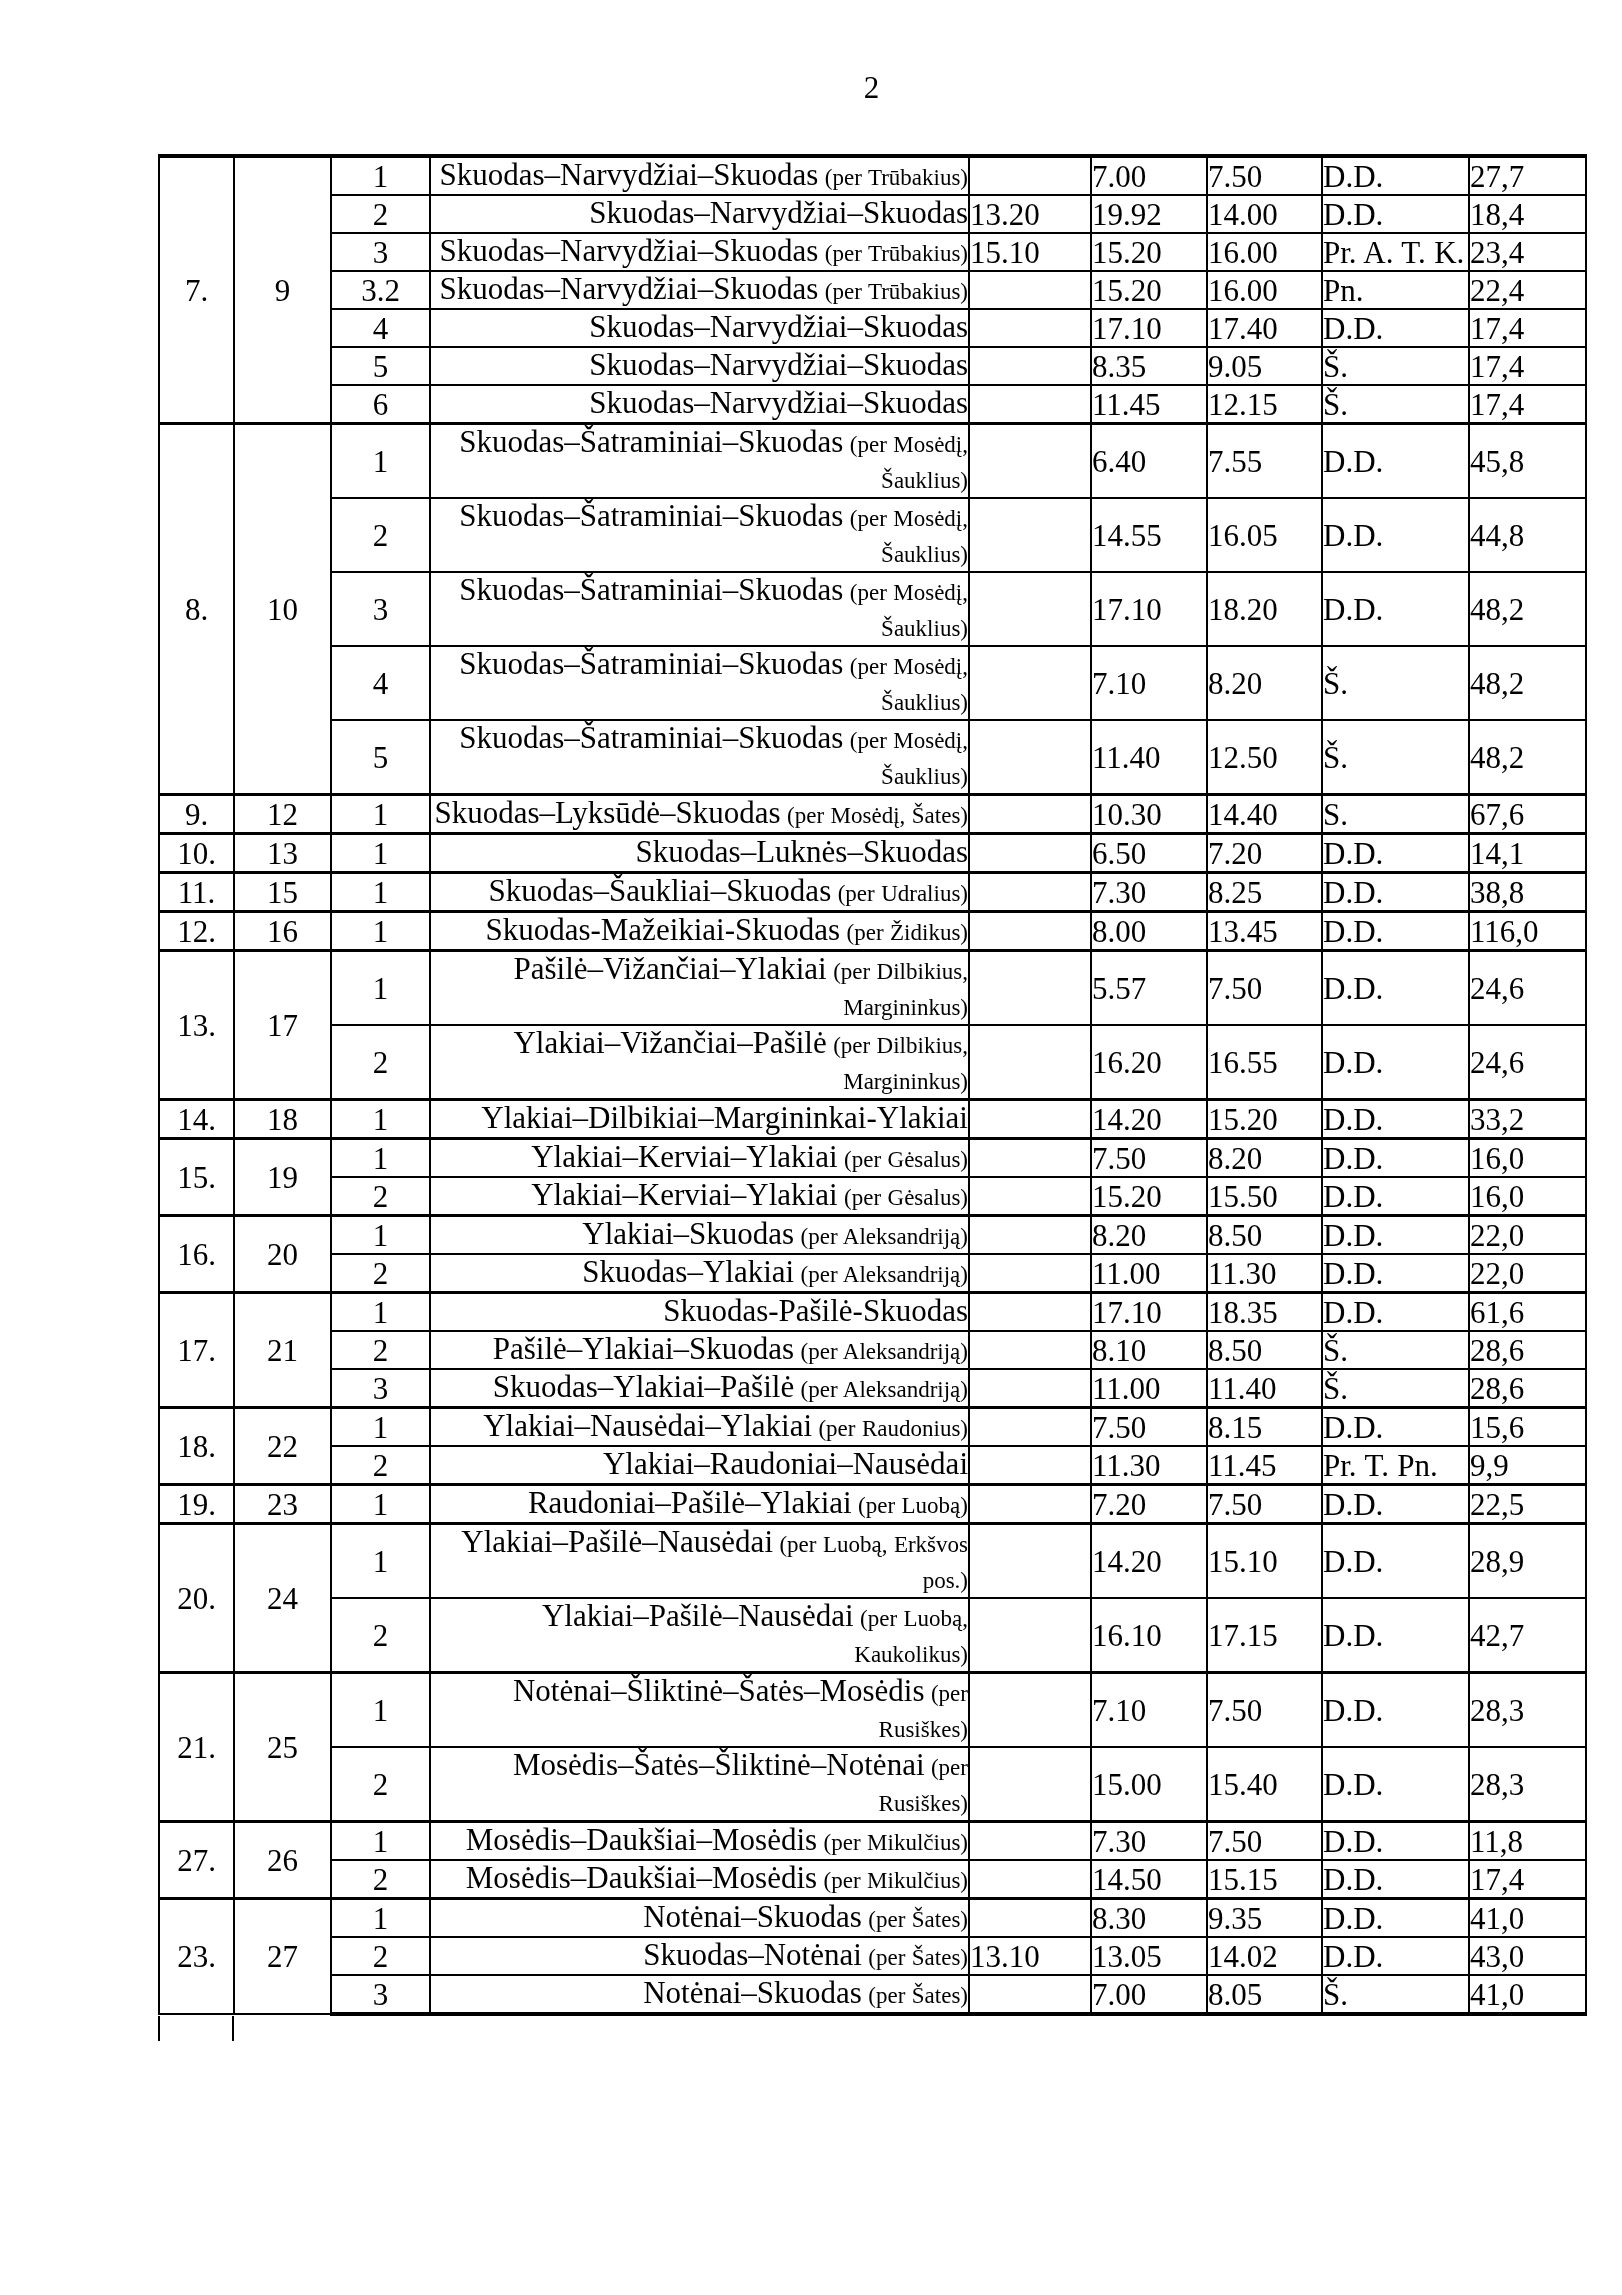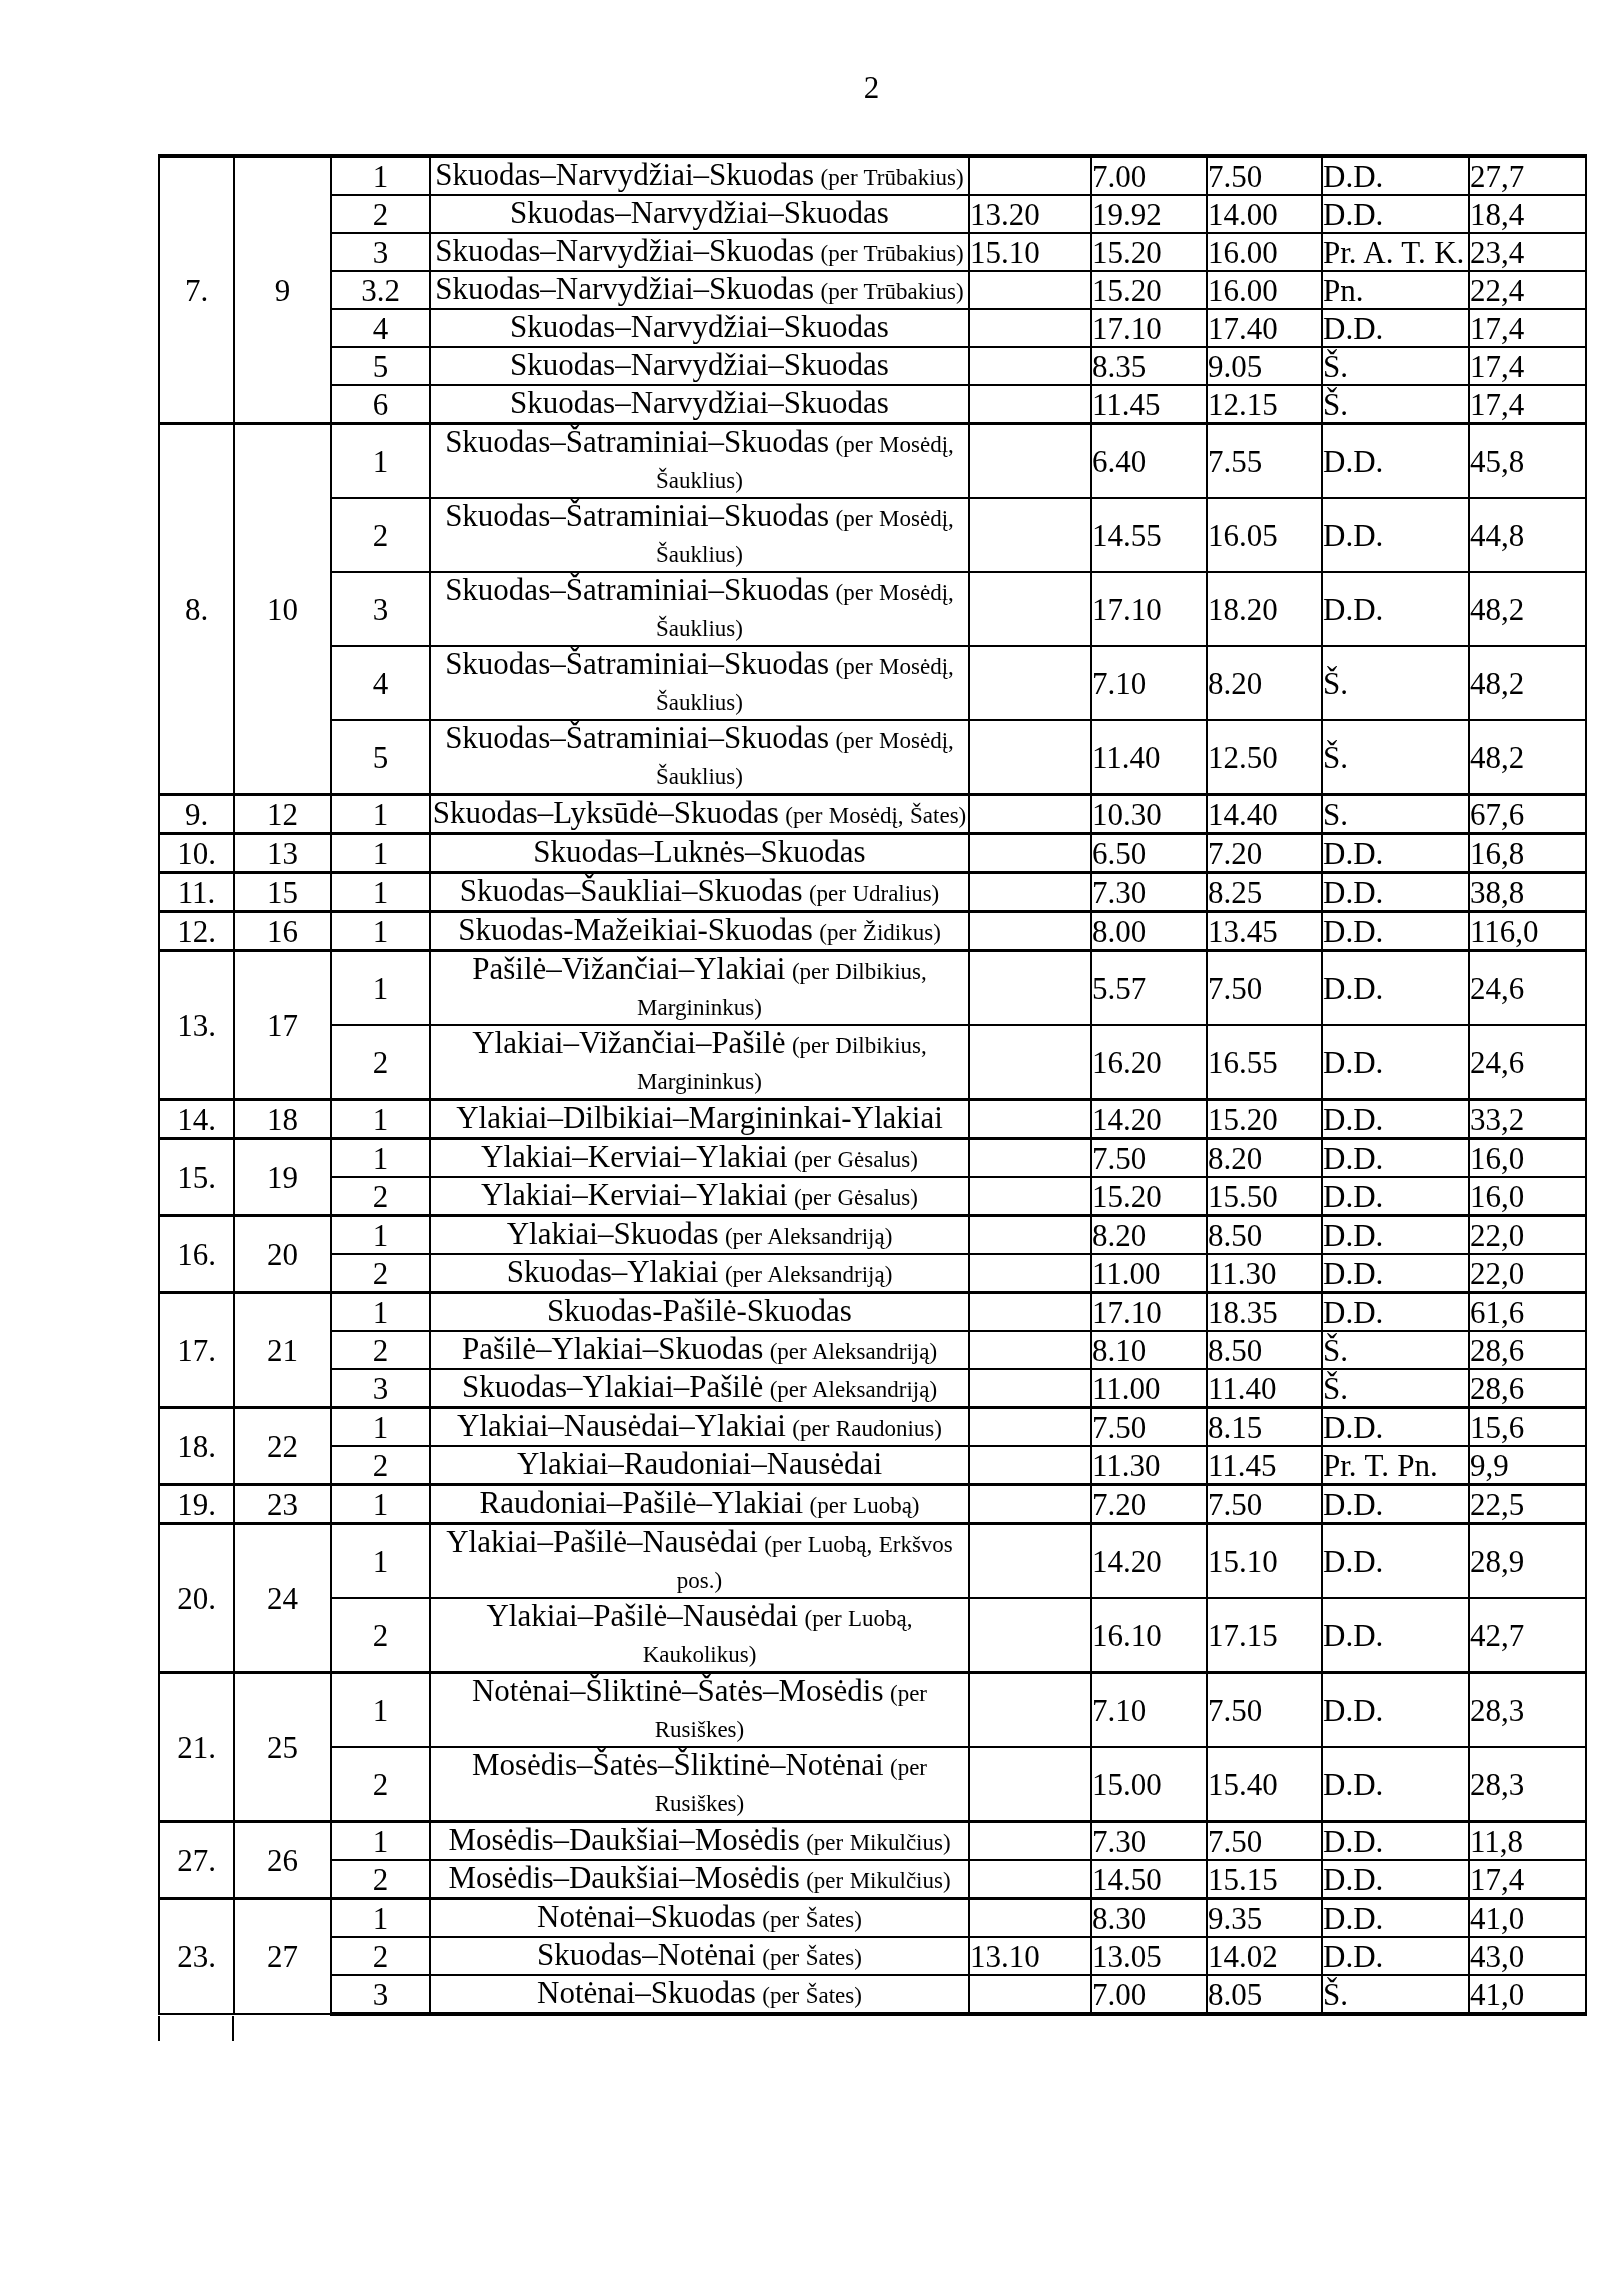--- a/index.html
+++ b/index.html
@@ -48,21 +48,21 @@
     text-align: center;
     padding-top: 2px;
   }
   td.c-trip {
     vertical-align: top;
     text-align: center;
     padding-top: 2px;
   }
   td.c-name {
     vertical-align: top;
-    text-align: center;
+    text-align: right;
     padding: 2px 19px 2px 17px;
   }
   td.c-name .sfx { font-size: 23px; }
   td.c-time { padding-left: 17px; padding-right: 2.6px; }
   td.c-days { padding-left: 11.8px; padding-right: 3.9px; font-family: Liberation Serif, serif; }
   td.c-km   { padding-left: 17px; padding-right: 2.6px; }
 
   
   .stub {
     position: absolute;
@@ -219,21 +219,21 @@
   </tr>
           <tr class="g-start">
     <td class="c-no" rowspan="1">10.</td>
             <td class="c-route" rowspan="1">13</td>
             <td class="c-trip">1</td>
     <td class="c-name"><span class="nm">Skuodas–Luknės–Skuodas</span><span class="sfx"></span></td>
     <td class="c-time"></td>
     <td class="c-time">6.50</td>
     <td class="c-time">7.20</td>
     <td class="c-days">D.D.</td>
-    <td class="c-km">16,8</td>
+    <td class="c-km">14,1</td>
   </tr>
           <tr class="g-start">
     <td class="c-no" rowspan="1">11.</td>
             <td class="c-route" rowspan="1">15</td>
             <td class="c-trip">1</td>
     <td class="c-name"><span class="nm">Skuodas–Šaukliai–Skuodas</span><span class="sfx">&nbsp;(per Udralius)</span></td>
     <td class="c-time"></td>
     <td class="c-time">7.30</td>
     <td class="c-time">8.25</td>
     <td class="c-days">D.D.</td>

